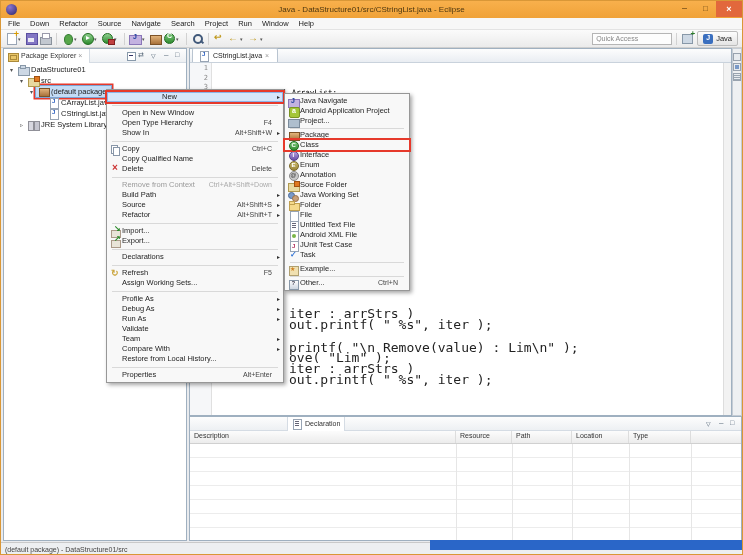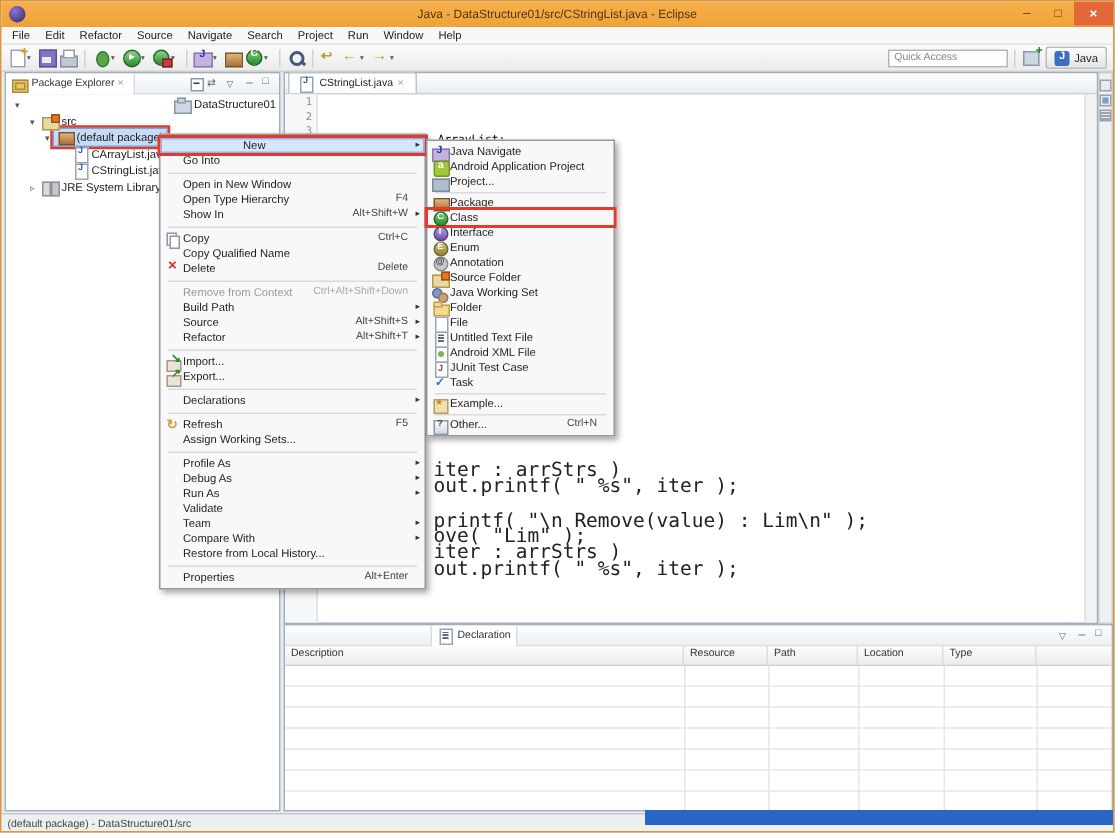--- a/index.html
+++ b/index.html
@@ -76,21 +76,21 @@
   .view-menu-icon::after{content:"▽";position:absolute;left:1px;top:1px;font-size:6px;color:#567;}
   .minimize-icon::after{content:"–";position:absolute;left:2px;top:-1px;font-size:8px;color:#567;}
   .maximize-icon::after{content:"□";position:absolute;left:1px;top:0;font-size:7px;color:#567;}
 
   
   .pkg-panel{position:absolute;left:2px;top:47px;width:184px;height:493px;background:#fff;border:1px solid #9fb0c0;overflow:hidden;}
   .package-explorer-icon::before{content:"";position:absolute;left:0;top:2px;width:9px;height:7px;background:#e8c568;border:1px solid #ab8a3a;}
   .package-explorer-icon::after{content:"";position:absolute;left:2px;top:4px;width:5px;height:3px;border:1px solid #ab8a3a;}
   .tree{padding-top:1px;}
   .trow{display:flex;align-items:center;height:11px;font-size:7.5px;color:#1a1a1a;white-space:nowrap;}
-  .d0{padding-left:3px;justify-content:space-between;}.d1{padding-left:13px;}.d2{padding-left:23px;}.d3{padding-left:33px;}
+  .d0{padding-left:3px;}.d1{padding-left:13px;}.d2{padding-left:23px;}.d3{padding-left:33px;}
   .arrow{width:9px;flex:0 0 9px;text-align:center;font-size:6px;color:#555;}
   .arrow.expanded::after{content:"▾";}
   .arrow.collapsed::after{content:"▹";}
   .tcontent{display:flex;align-items:center;padding:0 2px;height:11px;}
   .tcontent.selected{background:#c4dcf5;box-shadow:0 0 0 1px #7ba3d4;}
   .tcontent.redbox{box-shadow:0 0 0 2px #e6392b;}
   .tcontent.selected.redbox{box-shadow:0 0 0 1px #7ba3d4,0 0 0 2.5px #e6392b;}
   .icox{position:relative;display:inline-block;}
   .ticon{width:12px;height:10px;flex:0 0 12px;}
   .vicon{width:11px;height:10px;}
@@ -213,21 +213,21 @@
     <span class="win-controls">
       <span class="win-btn min"></span>
       <span class="win-btn max"></span>
       <span class="win-btn close"></span>
     </span>
   </div>
 
   <div class="menubar">
 
   <span class="mb-item">File</span>
-      <span class="mb-item">Edit</span>
+      <span class="mb-item">Down</span>
       <span class="mb-item">Refactor</span>
       <span class="mb-item">Source</span>
       <span class="mb-item">Navigate</span>
       <span class="mb-item">Search</span>
       <span class="mb-item">Project</span>
       <span class="mb-item">Run</span>
       <span class="mb-item">Window</span>
       <span class="mb-item">Help</span>
     </div>
 
@@ -468,26 +468,20 @@
 
   <div class="cmenu">
 
       <div class="mrow selected redbox">
         <span class="icox mico"></span>
         <span class="mlabel">New</span>
         <span class="msc"></span>
         <span class="marrow has-sub"></span>
       </div>
 
-      <div class="mrow">
-        <span class="icox mico"></span>
-        <span class="mlabel">Go Into</span>
-        <span class="msc"></span>
-        <span class="marrow"></span>
-      </div>
 
       <div class="mrow separator">
         
         
         
         
       </div>
 
       <div class="mrow">
         <span class="icox mico"></span>

